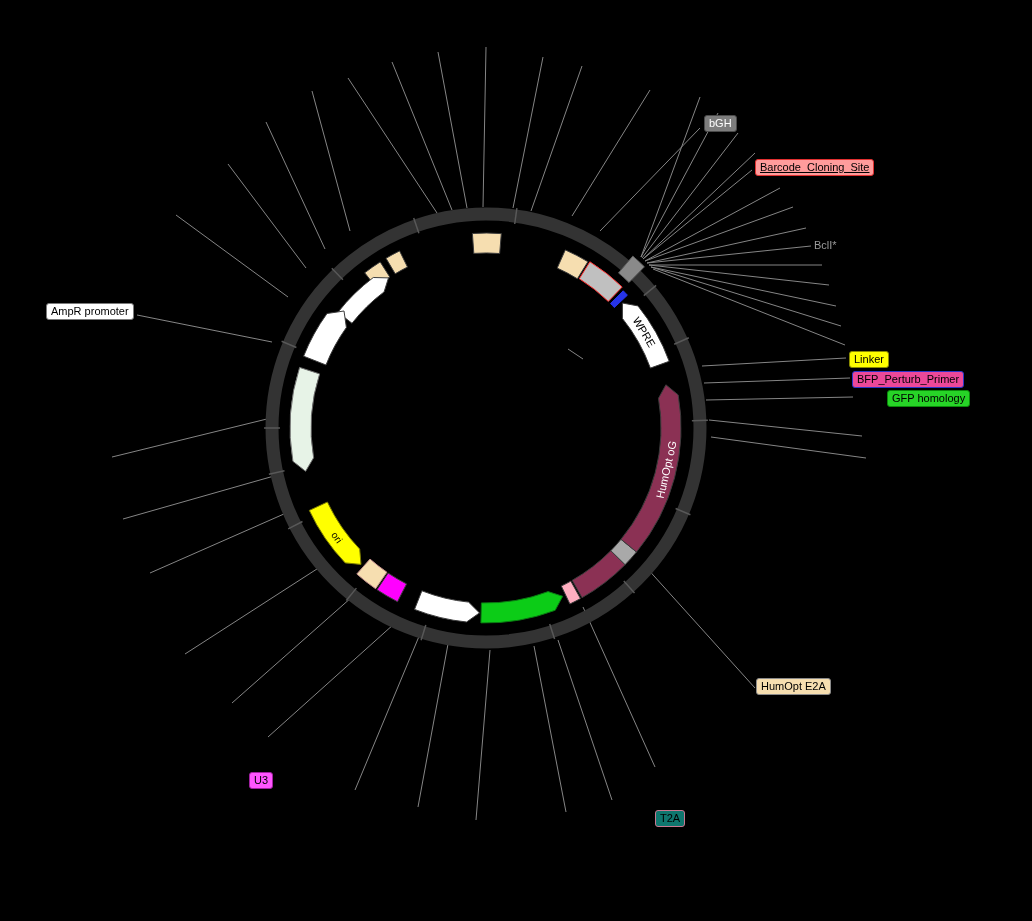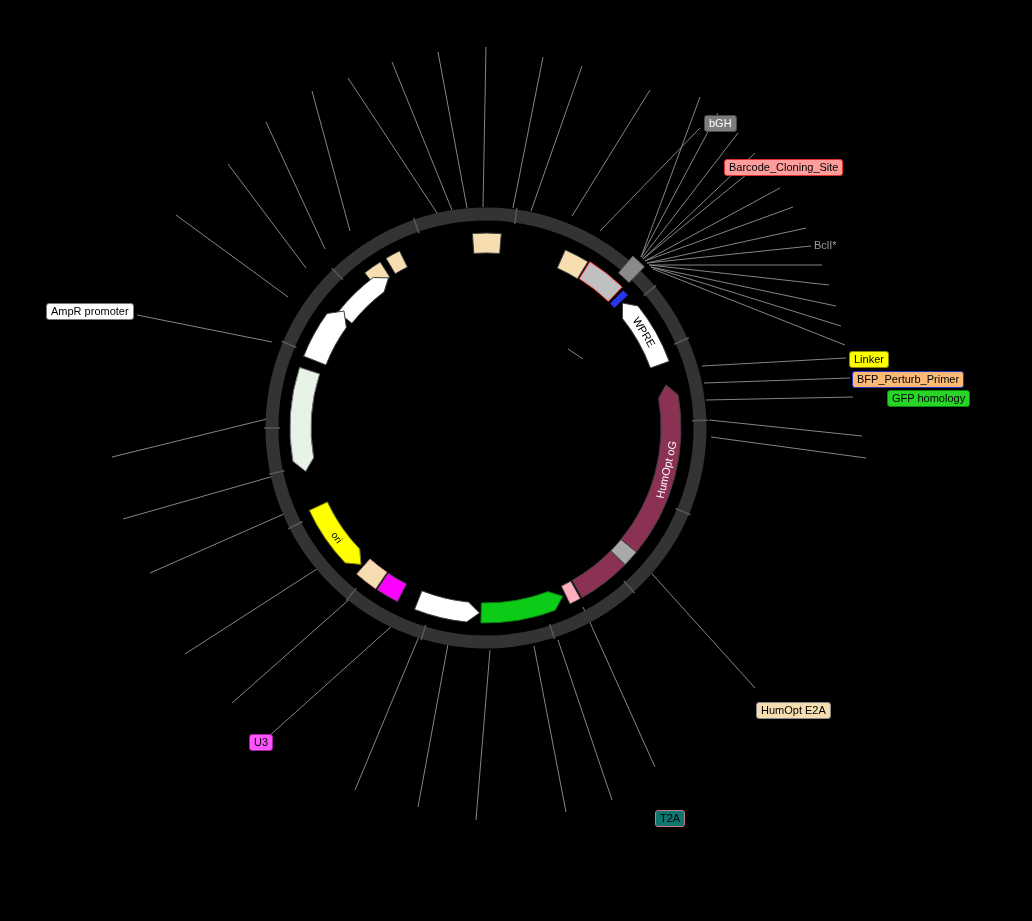--- a/index.html
+++ b/index.html
@@ -102,22 +102,22 @@
     <path d="M 579.3 278.7 A 176 176 0 0 1 608.3 301.4 L 622.2 287.0 A 196 196 0 0 0 589.9 261.8 Z" fill="#c0c0c0" stroke="#ff3030" stroke-width="1"></path>
     <path d="M 557.2 268.1 A 175 175 0 0 1 577.4 278.8 L 587.9 261.7 A 195 195 0 0 0 565.3 249.9 Z" fill="#f6deb0" stroke="#3c3c3c" stroke-width="1"></path>
     <path d="M 618.5 272.9 A 204 204 0 0 1 629.0 282.5 L 644.4 266.8 A 226 226 0 0 0 632.8 256.1 Z" fill="#8a8a8a" stroke="#5a5a5a" stroke-width="1"></path>
     <text transform="translate(336.8 537.4) rotate(53.8)" fill="#000000" font-size="10" text-anchor="middle" dominant-baseline="central" font-family="&quot;Liberation Sans&quot;, sans-serif">ori</text>
     <text transform="translate(666.3 469.6) rotate(-77.0)" fill="#ffffff" font-size="11" text-anchor="middle" dominant-baseline="central" font-family="&quot;Liberation Sans&quot;, sans-serif">HumOpt oG</text>
     <text transform="translate(644.2 332.0) rotate(58.8)" fill="#000000" font-size="11" text-anchor="middle" dominant-baseline="central" font-family="&quot;Liberation Sans&quot;, sans-serif">WPRE</text>
   </svg>
 
 <div id="labels-layer">
     <div class="map-label" style="left: 704px; top: 115px; background: rgb(125, 125, 125); border-color: rgb(74, 74, 74); color: rgb(255, 255, 255);">bGH</div>
-    <div class="map-label" style="left: 724px; top: 159px; background: rgb(255, 156, 156); border-color: rgb(224, 48, 48); color: rgb(0, 0, 0);">Barcode_Cloning_Site</div>
+    <div class="map-label" style="left: 755px; top: 159px; background: rgb(255, 156, 156); border-color: rgb(224, 48, 48); color: rgb(0, 0, 0); text-decoration: underline;">Barcode_Cloning_Site</div>
     <div class="map-label plain" style="left: 814px; top: 239px; color: rgb(155, 155, 155);">BclI*</div>
     <div class="map-label" style="left: 849px; top: 351px; background: rgb(255, 255, 0); border-color: rgb(138, 138, 0); color: rgb(0, 0, 0);">Linker</div>
-    <div class="map-label" style="left: 852px; top: 371px; background: #fdba74; border-color: rgb(42, 53, 200); color: rgb(0, 0, 0);">BFP_Perturb_Primer</div>
+    <div class="map-label" style="left: 852px; top: 371px; background: #ec4899; border-color: rgb(42, 53, 200); color: rgb(0, 0, 0);">BFP_Perturb_Primer</div>
     <div class="map-label" style="left: 855px; top: 390px; background: rgb(39, 212, 39); border-color: rgb(10, 138, 10); color: rgb(0, 0, 0); margin-left: 32px;">GFP homology</div>
     <div class="map-label" style="left: 46px; top: 303px; background: rgb(255, 255, 255); border-color: rgb(122, 122, 122); color: rgb(0, 0, 0);">AmpR promoter</div>
-    <div class="map-label" style="left: 756px; top: 702px; background: rgb(246, 222, 176); border-color: rgb(138, 138, 138); color: rgb(0, 0, 0);">HumOpt E2A</div>
-    <div class="map-label" style="left: 249px; top: 734px; background: rgb(255, 85, 255); border-color: rgb(160, 32, 160); color: rgb(0, 0, 0);">U3</div>
+    <div class="map-label" style="left: 756px; top: 678px; background: rgb(246, 222, 176); border-color: rgb(138, 138, 138); color: rgb(0, 0, 0);">HumOpt E2A</div>
+    <div class="map-label" style="left: 249px; top: 772px; background: rgb(255, 85, 255); border-color: rgb(160, 32, 160); color: rgb(0, 0, 0);">U3</div>
     <div class="map-label" style="left: 655px; top: 810px; background: #0f766e; border-color: rgb(200, 120, 144); color: rgb(0, 0, 0);">T2A</div>
   </div>
 
 </body></html>

